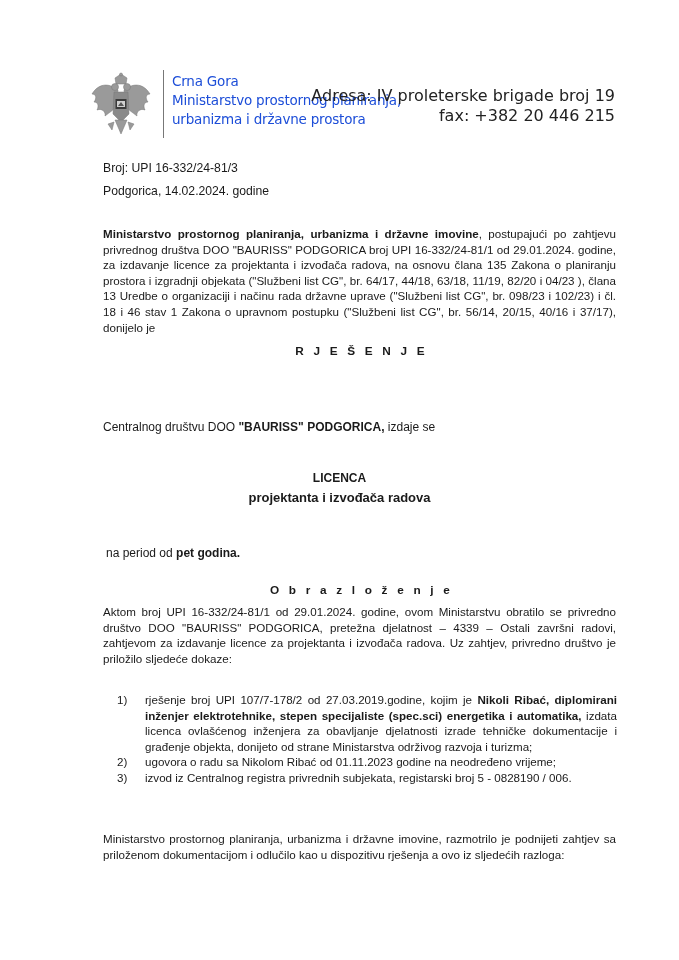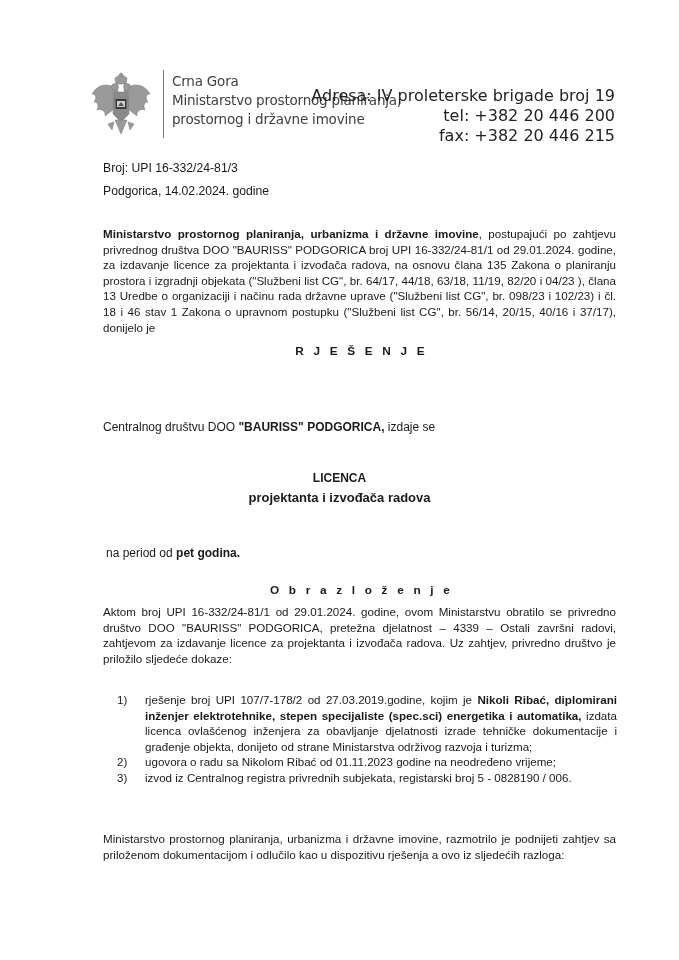--- a/index.html
+++ b/index.html
@@ -8,21 +8,21 @@
     overflow: hidden; color: #1a1a1a;
     font-family: "Liberation Sans", sans-serif;
   }
   .abs { position: absolute; }
   .crest {
     left: 88px; top: 72px; width: 66px; height: 66px;
   }
   .vline { left: 163px; top: 70px; width: 1px; height: 68px; background: #777; }
   .ministry {
     left: 172px; top: 72px; font-family: "DejaVu Sans", sans-serif; font-size: 13.5px; line-height: 19px;
-    color: #404040; letter-spacing: -0.2px;
+    color: #1d4ed8; letter-spacing: -0.2px;
   }
   .ministry div { white-space: nowrap; }
   .contact {
     right: 64px; top: 86px; text-align: right; font-family: "DejaVu Sans", sans-serif;
     font-size: 16px; line-height: 20px; color: #222;
   }
   .contact div { white-space: nowrap; }
   .meta { left: 103px; top: 157px; font-size: 12.2px; line-height: 23px; }
   .para {
     left: 103px; width: 513px; font-size: 11.6px; line-height: 15.6px; text-align: justify;
@@ -67,26 +67,25 @@
     <rect x="27.5" y="27" width="11" height="10" fill="#3a3a3a"></rect>
     <rect x="29" y="29" width="8" height="6" fill="#cfcfcf"></rect>
     <path d="M30 34 L33 30 L36 34 Z" fill="#555"></path>
   </svg>
 </div>
 <div class="abs vline"></div>
 
 <div class="abs ministry">
   <div>Crna Gora</div>
   <div>Ministarstvo prostornog planiranja,</div>
-  <div>prostornog i državne imovine</div>
+  <div>urbanizma i državne prostora</div>
 </div>
 
 <div class="abs contact">
   <div>Adresa: IV proleterske brigade broj 19</div>
-  <div>tel: +382 20 446 200</div>
   <div>fax: +382 20 446 215</div>
 </div>
 
 <div class="abs meta">
   <div>Broj: UPI 16-332/24-81/3</div>
   <div>Podgorica, 14.02.2024. godine</div>
 </div>
 
 <div class="abs para p1"><b>Ministarstvo prostornog planiranja, urbanizma i državne imovine</b><span>, postupajući po zahtjevu privrednog društva DOO "BAURISS" PODGORICA broj UPI 16-332/24-81/1 od 29.01.2024. godine, za izdavanje licence za projektanta i izvođača radova, na osnovu člana 135 Zakona o planiranju prostora i izgradnji objekata ("Službeni list CG", br. 64/17, 44/18, 63/18, 11/19, 82/20 i 04/23 ), člana 13 Uredbe o organizaciji i načinu rada državne uprave ("Službeni list CG", br. 098/23 i 102/23) i čl. 18 i 46 stav 1 Zakona o upravnom postupku ("Službeni list CG", br. 56/14, 20/15, 40/16 i 37/17), donijelo je</span></div>
 

